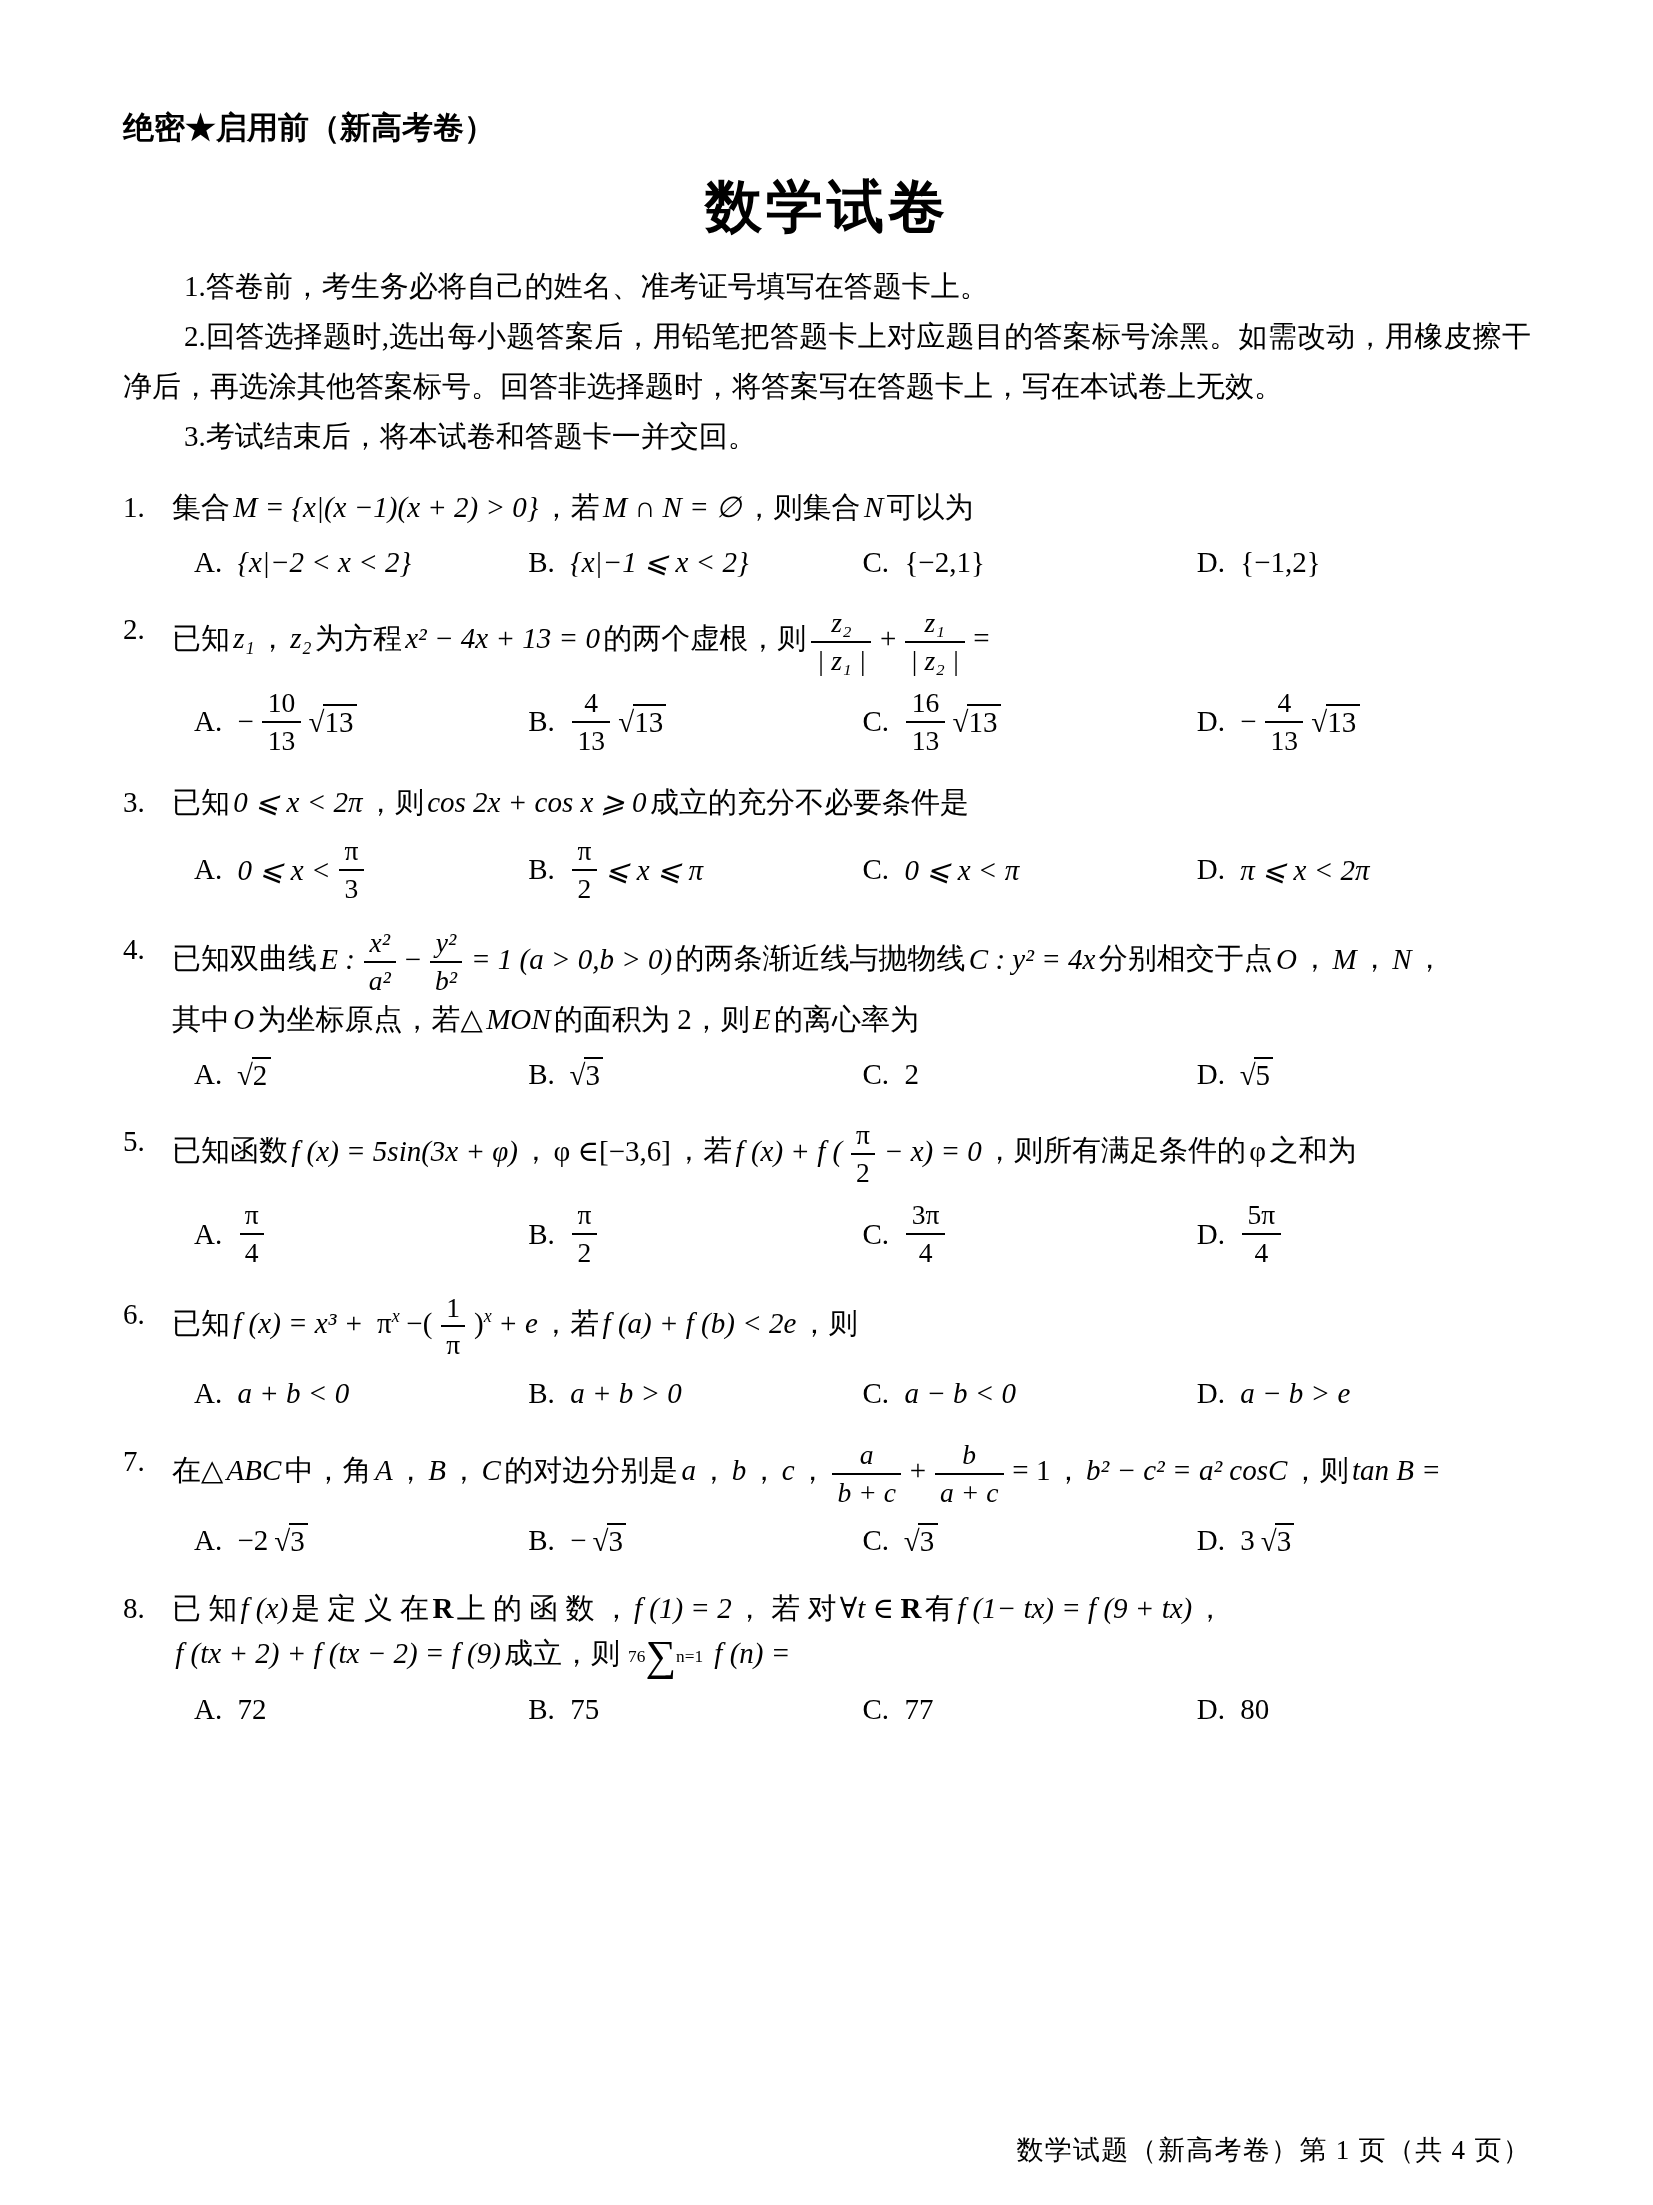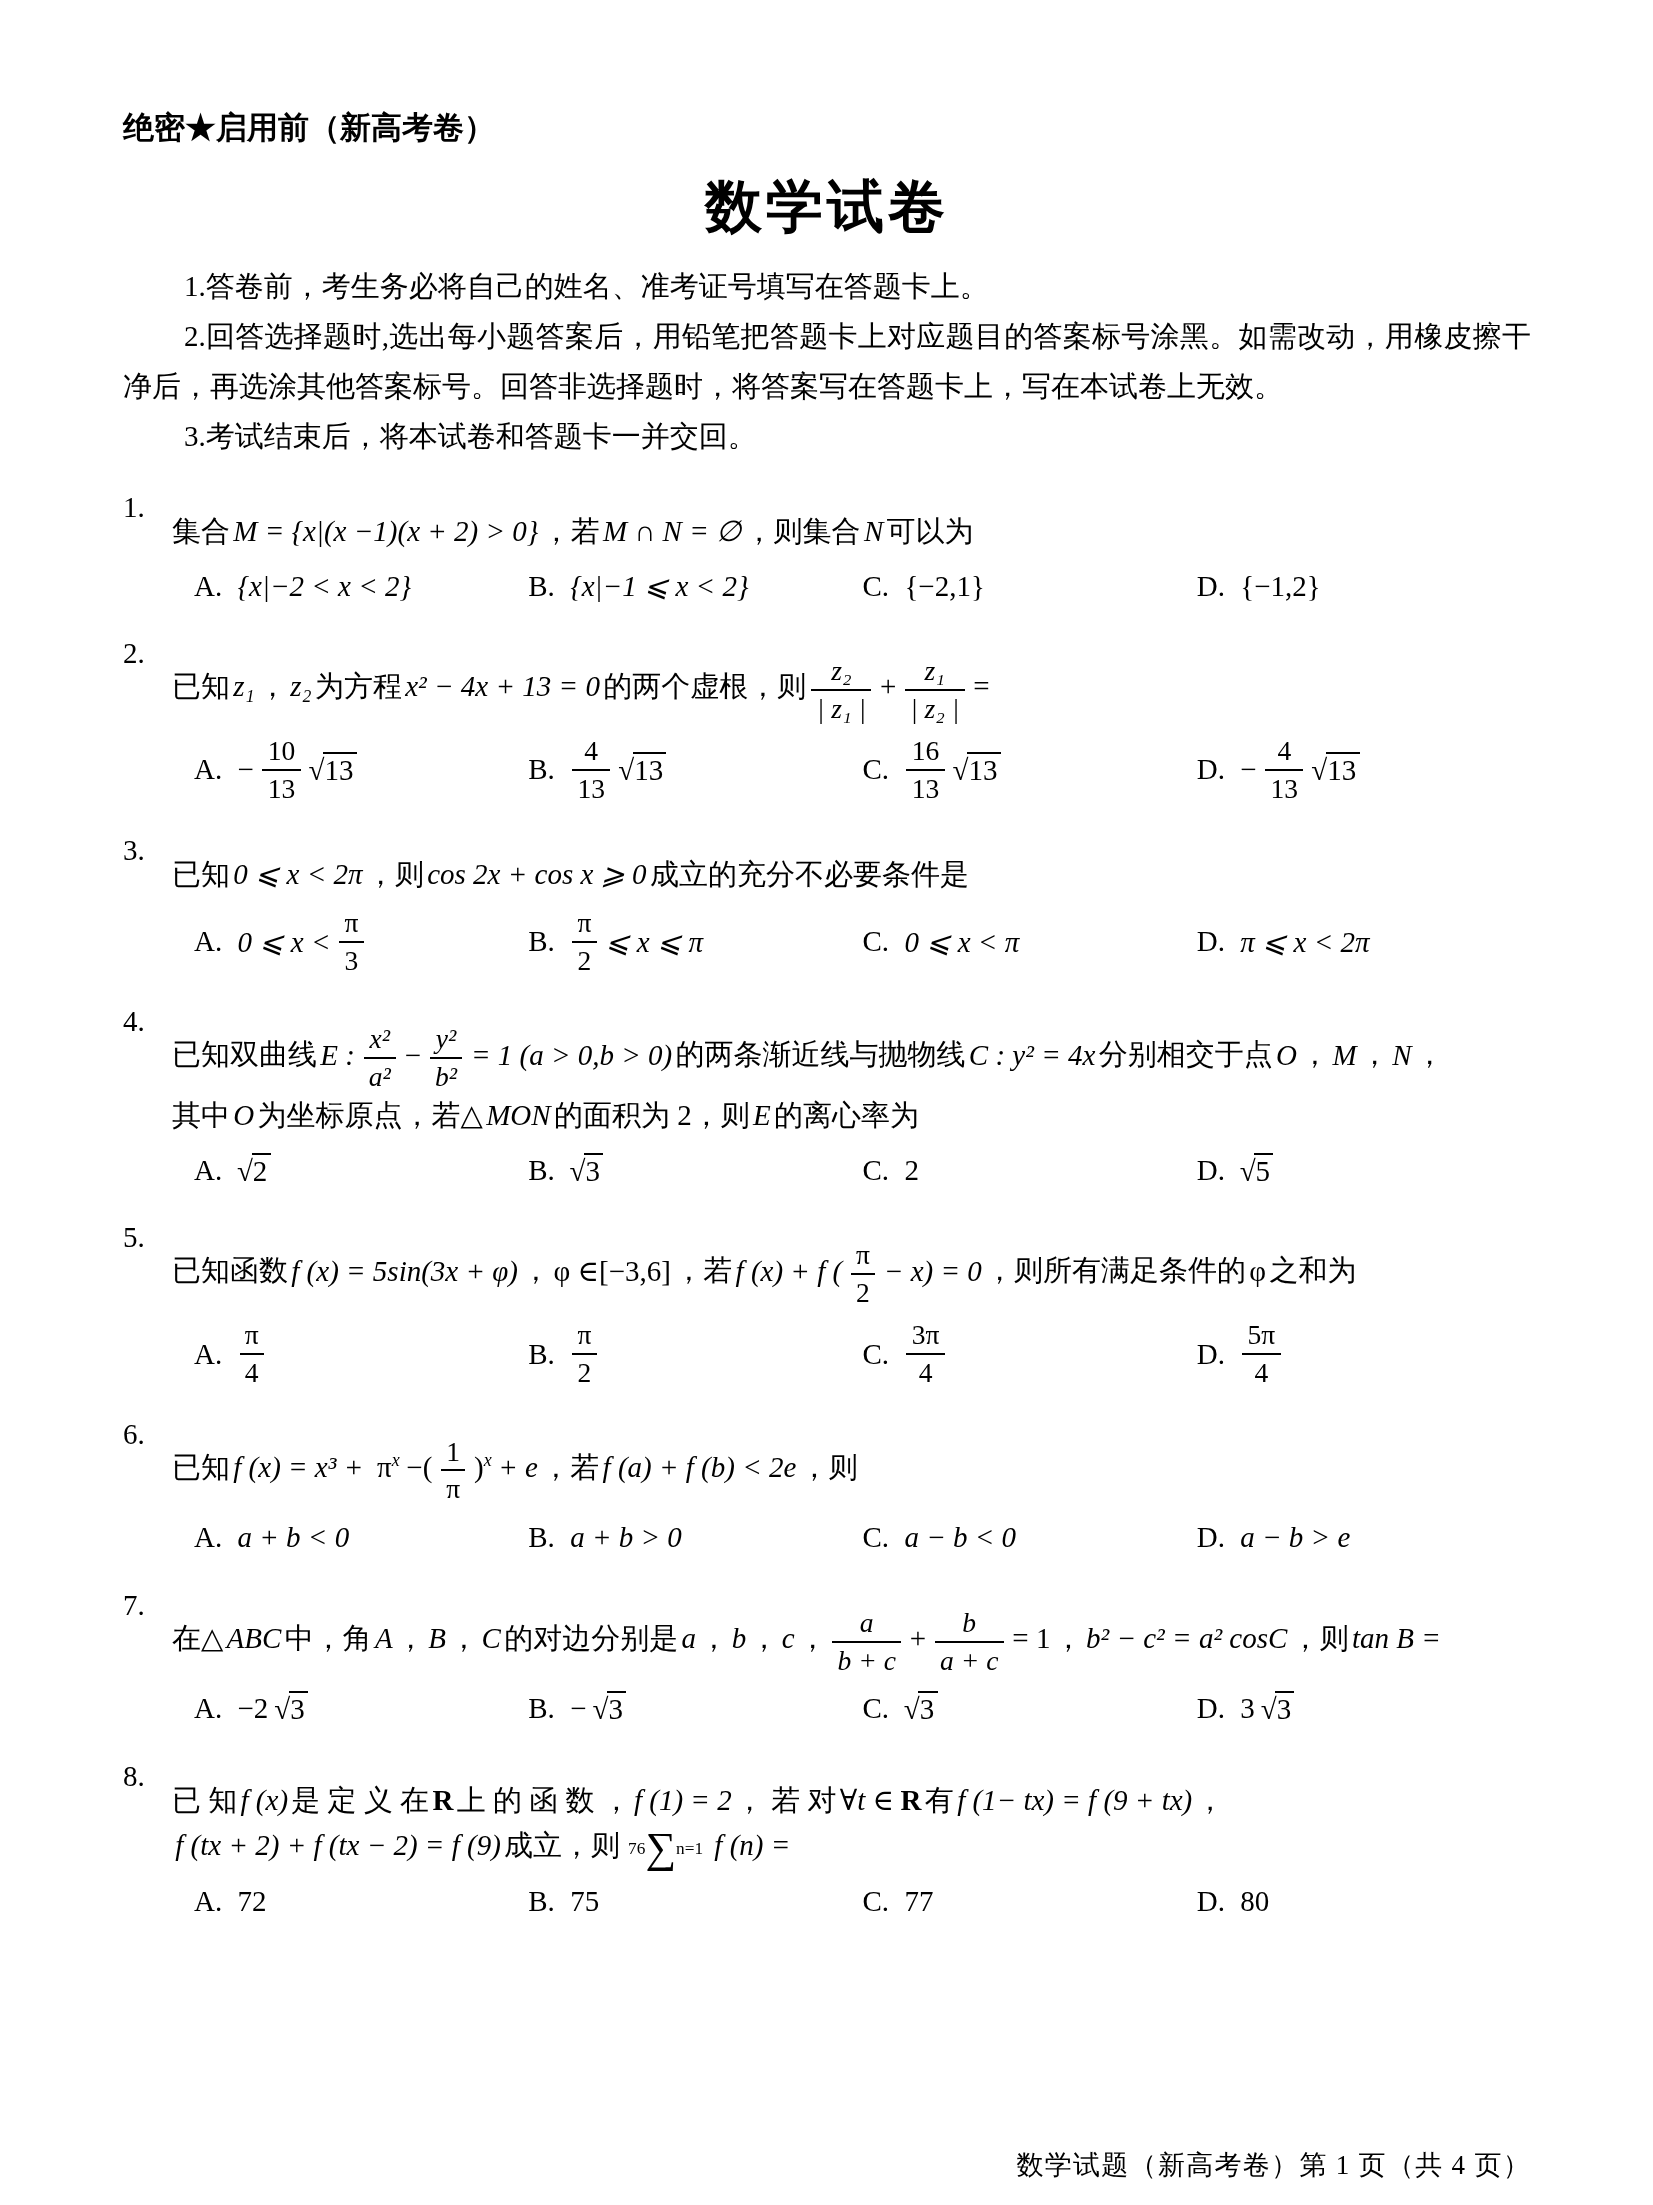--- a/index.html
+++ b/index.html
@@ -1,29 +1,29 @@
 <!DOCTYPE html>
 <html style="font-size:10.7px"><head>
 <meta charset="utf-8">
 <style>
   html,body{margin:0;padding:0;background:#ffffff;}
   .page{
     width:1654px;height:2205px;box-sizing:border-box;background:#ffffff;color:#000000;
-    padding:107px 123px 22px 123px;display:flex;flex-direction:column;overflow:hidden;
+    padding:107px 123px 37px 123px;display:flex;flex-direction:column;overflow:hidden;
     font-family:"Liberation Serif","DejaVu Serif",serif;font-size:29px;
   }
   .classification{font-weight:bold;font-size:31px;}
   .title{text-align:center;font-size:57px;font-weight:bold;margin:20px 0 16px 0;letter-spacing:4px;}
   .notes-heading{font-weight:bold;font-size:31px;margin-top:33px;}
   .note{margin:0;text-indent:2.1em;line-height:1.72;text-align:justify;}
   .section-heading{font-weight:bold;margin-top:41px;line-height:1.5;}
   .q{margin-top:23px;}
   .stem{display:flex;line-height:1.55;}
   .qnum{flex:none;width:49px;}
-  .stembody{flex:1;text-align:justify;margin-top:24px;}
+  .stembody{flex:1;text-align:justify;}
   .opts{display:flex;margin-top:10.7px;padding-left:71px;}
   .opt{width:25%;display:flex;align-items:center;min-height:44px;}
   .olabel{margin-right:12px;}
   .obody{display:inline-flex;align-items:center;flex-wrap:nowrap;}
   .ct{}
   .m{margin:0 3.3px;}
   .it{font-style:italic;}
   .bold{font-weight:bold;font-style:normal;}
   .frac{display:inline-block;text-align:center;vertical-align:middle;margin:0 5.3px;font-size:0.95em;line-height:1.15;}
   .fn{display:block;padding:0 5.3px 2px 5.3px;}

